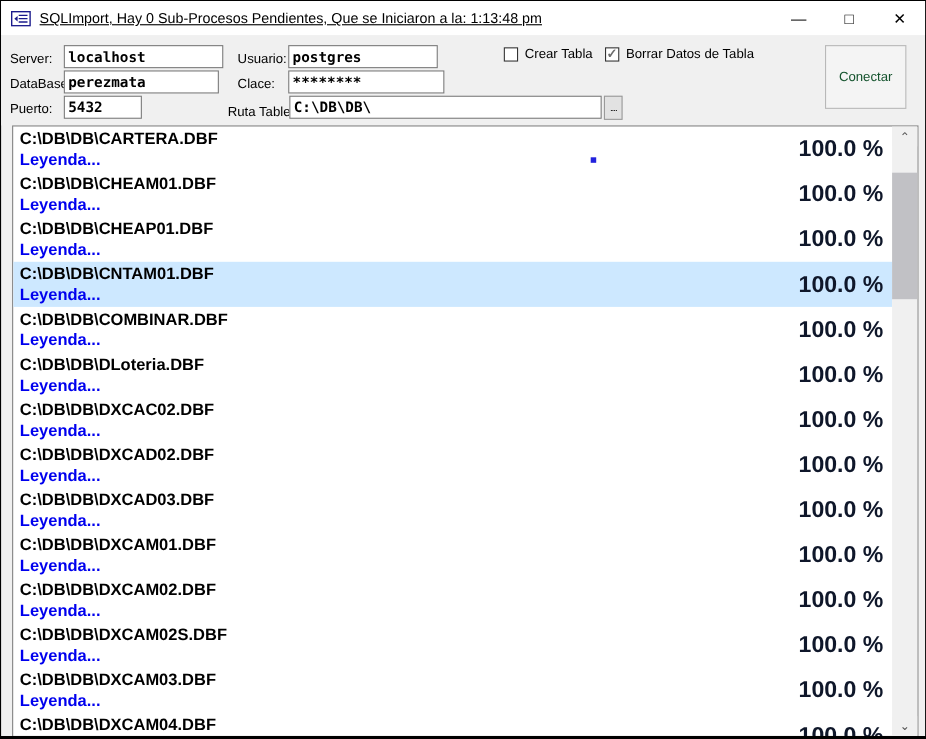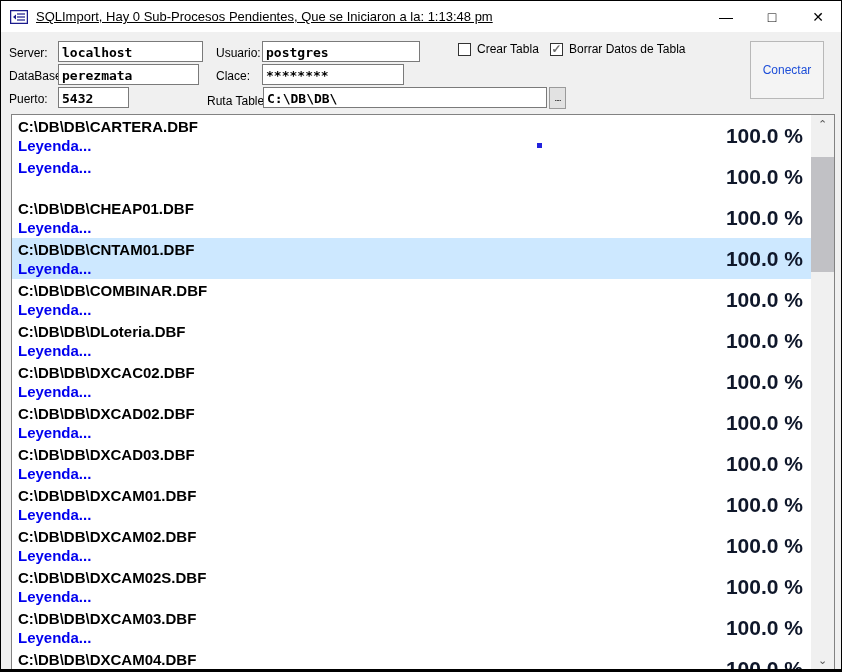--- a/index.html
+++ b/index.html
@@ -25,21 +25,21 @@
     position:absolute;height:21px;background:#fff;border:1px solid #7a7a7a;box-sizing:border-box;
     font-family:"DejaVu Sans Mono","Liberation Mono",monospace;font-size:13px;font-weight:bold;
     color:#000;padding:1px 3px 0 3px;outline:none;border-radius:0;
   }
   .chk-row{position:absolute;display:flex;align-items:center;font-size:12px;color:#000;}
   .chk{width:13px;height:13px;background:#fff;border:1px solid #333;box-sizing:border-box;
     margin-right:6px;display:flex;align-items:center;justify-content:center;
     font-size:12px;line-height:11px;color:#6d6d6d;font-weight:bold;}
   .btn-conectar{
     position:absolute;left:749px;top:9px;width:74px;height:58px;background:#f4f4f4;
-    border:1px solid #b8b8b8;font-size:12px;color:#1d4ed8;
+    border:1px solid #b8b8b8;font-size:12px;color:#14532d;
     display:flex;align-items:center;justify-content:center;box-sizing:border-box;
     font-family:"Liberation Sans",sans-serif;
   }
   .btn-browse{
     position:absolute;left:548px;top:55px;width:17px;height:22px;background:#e2e2e2;
     border:1px solid #9a9a9a;box-sizing:border-box;overflow:hidden;
     font-size:9px;line-height:6px;letter-spacing:-1px;color:#000;text-align:center;padding:0;
   }
   
   .listbox{
@@ -82,21 +82,21 @@
       <div class="win-btn">—</div>
       <div class="win-btn">□</div>
       <div class="win-btn">✕</div>
     </div>
   </div>
 
   <div class="form-panel">
     <span class="flabel" style="left:8px;top:14px;">Server:</span>
     <input class="tbox" style="left: 57px; top: 9px; width: 145px;" value="localhost">
     <span class="flabel" style="left:215px;top:14px;">Usuario:</span>
-    <input class="tbox" style="left: 261px; top: 9px; width: 158px;" value="postgres">
+    <input class="tbox" style="left: 261px; top: 9px; width: 136px;" value="postgres">
 
     <span class="flabel" style="left:8px;top:37px;">DataBase:</span>
     <input class="tbox" style="left: 57px; top: 32px; width: 141px;" value="perezmata">
     <span class="flabel" style="left:215px;top:37px;">Clace:</span>
     <input class="tbox" style="left: 261px; top: 32px; width: 142px;" value="********">
 
     <span class="flabel" style="left:8px;top:60px;">Puerto:</span>
     <input class="tbox" style="left: 57px; top: 55px; width: 71px;" value="5432">
     <span class="flabel" style="left:206px;top:62px;">Ruta Table:</span>
     <input class="tbox" style="left: 262px; top: 55px; width: 284px;" value="C:\DB\DB\">
@@ -115,20 +115,21 @@
   </div>
 
   <div class="listbox">
     <div class="rows" id="rows-container">
         <div class="row">
           <div class="file">C:\DB\DB\CARTERA.DBF</div>
           <div class="legend">Leyenda...</div>
           <div class="pct">100.0 %</div>
         </div>
         <div class="row">
+          <div class="file">C:\DB\DB\CHEAM01.DBF</div>
           <div class="legend">Leyenda...</div>
           <div class="pct">100.0 %</div>
         </div>
         <div class="row">
           <div class="file">C:\DB\DB\CHEAP01.DBF</div>
           <div class="legend">Leyenda...</div>
           <div class="pct">100.0 %</div>
         </div>
         <div class="row selected">
           <div class="file">C:\DB\DB\CNTAM01.DBF</div>

